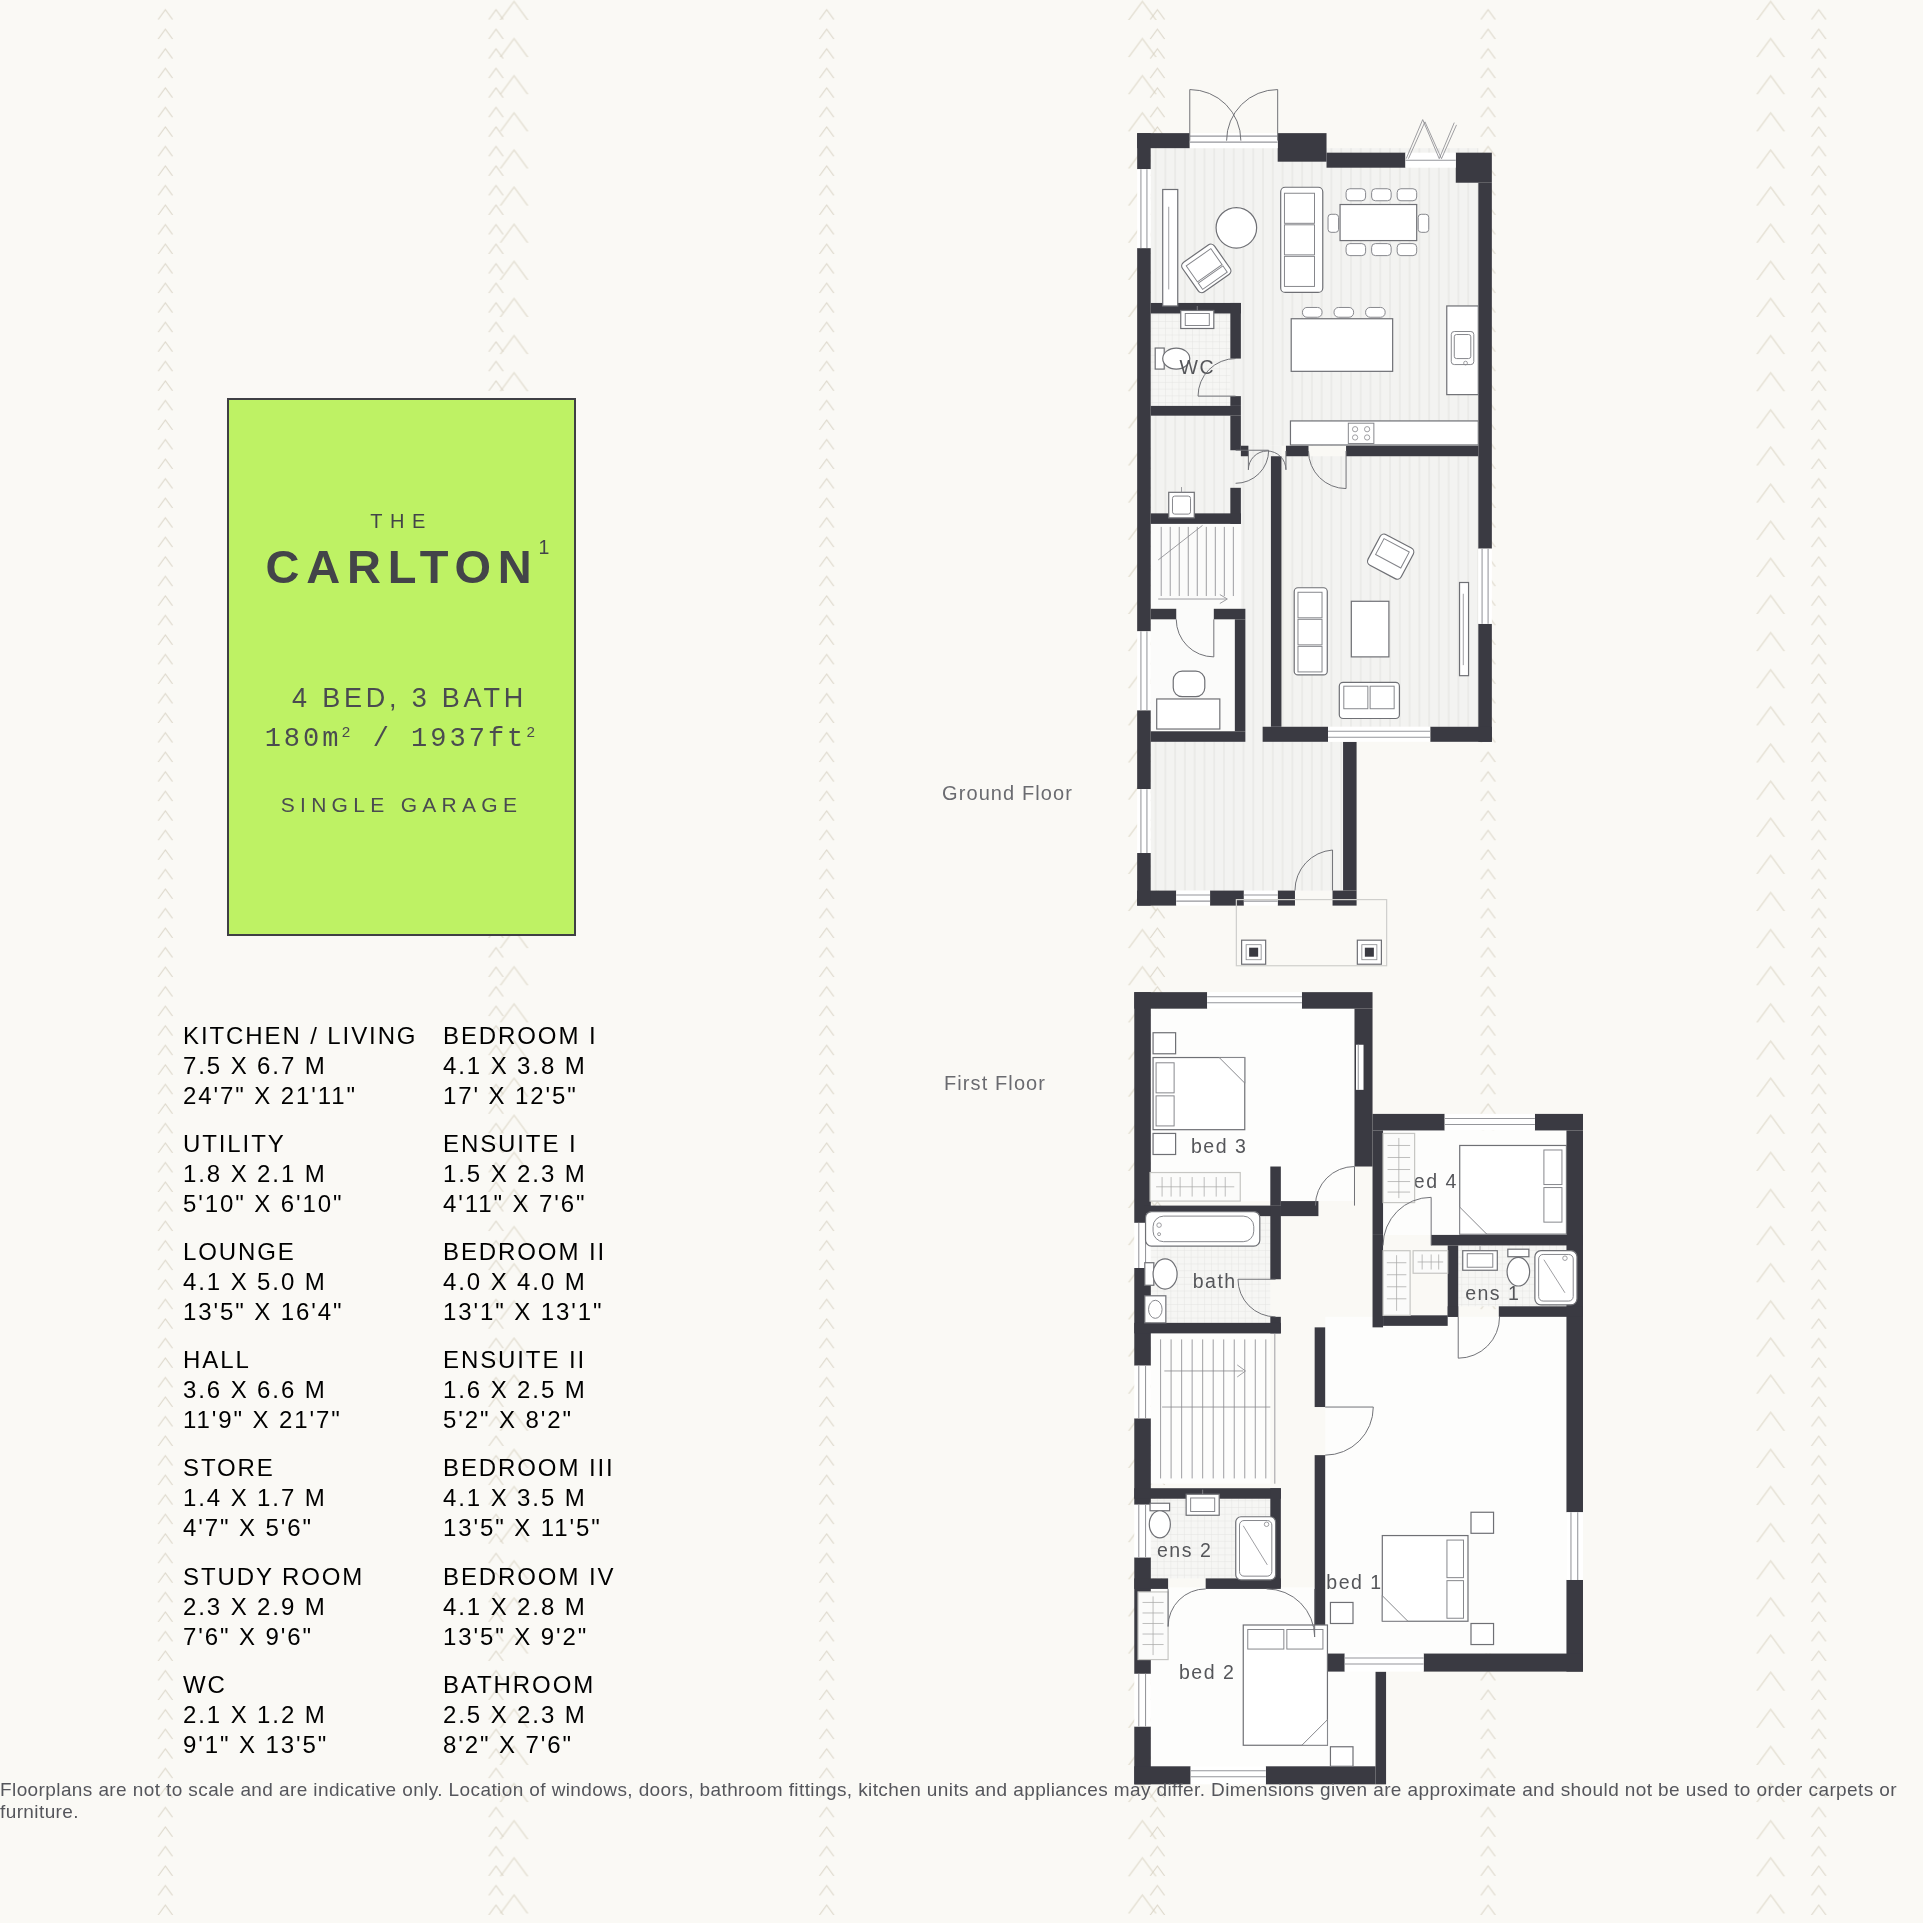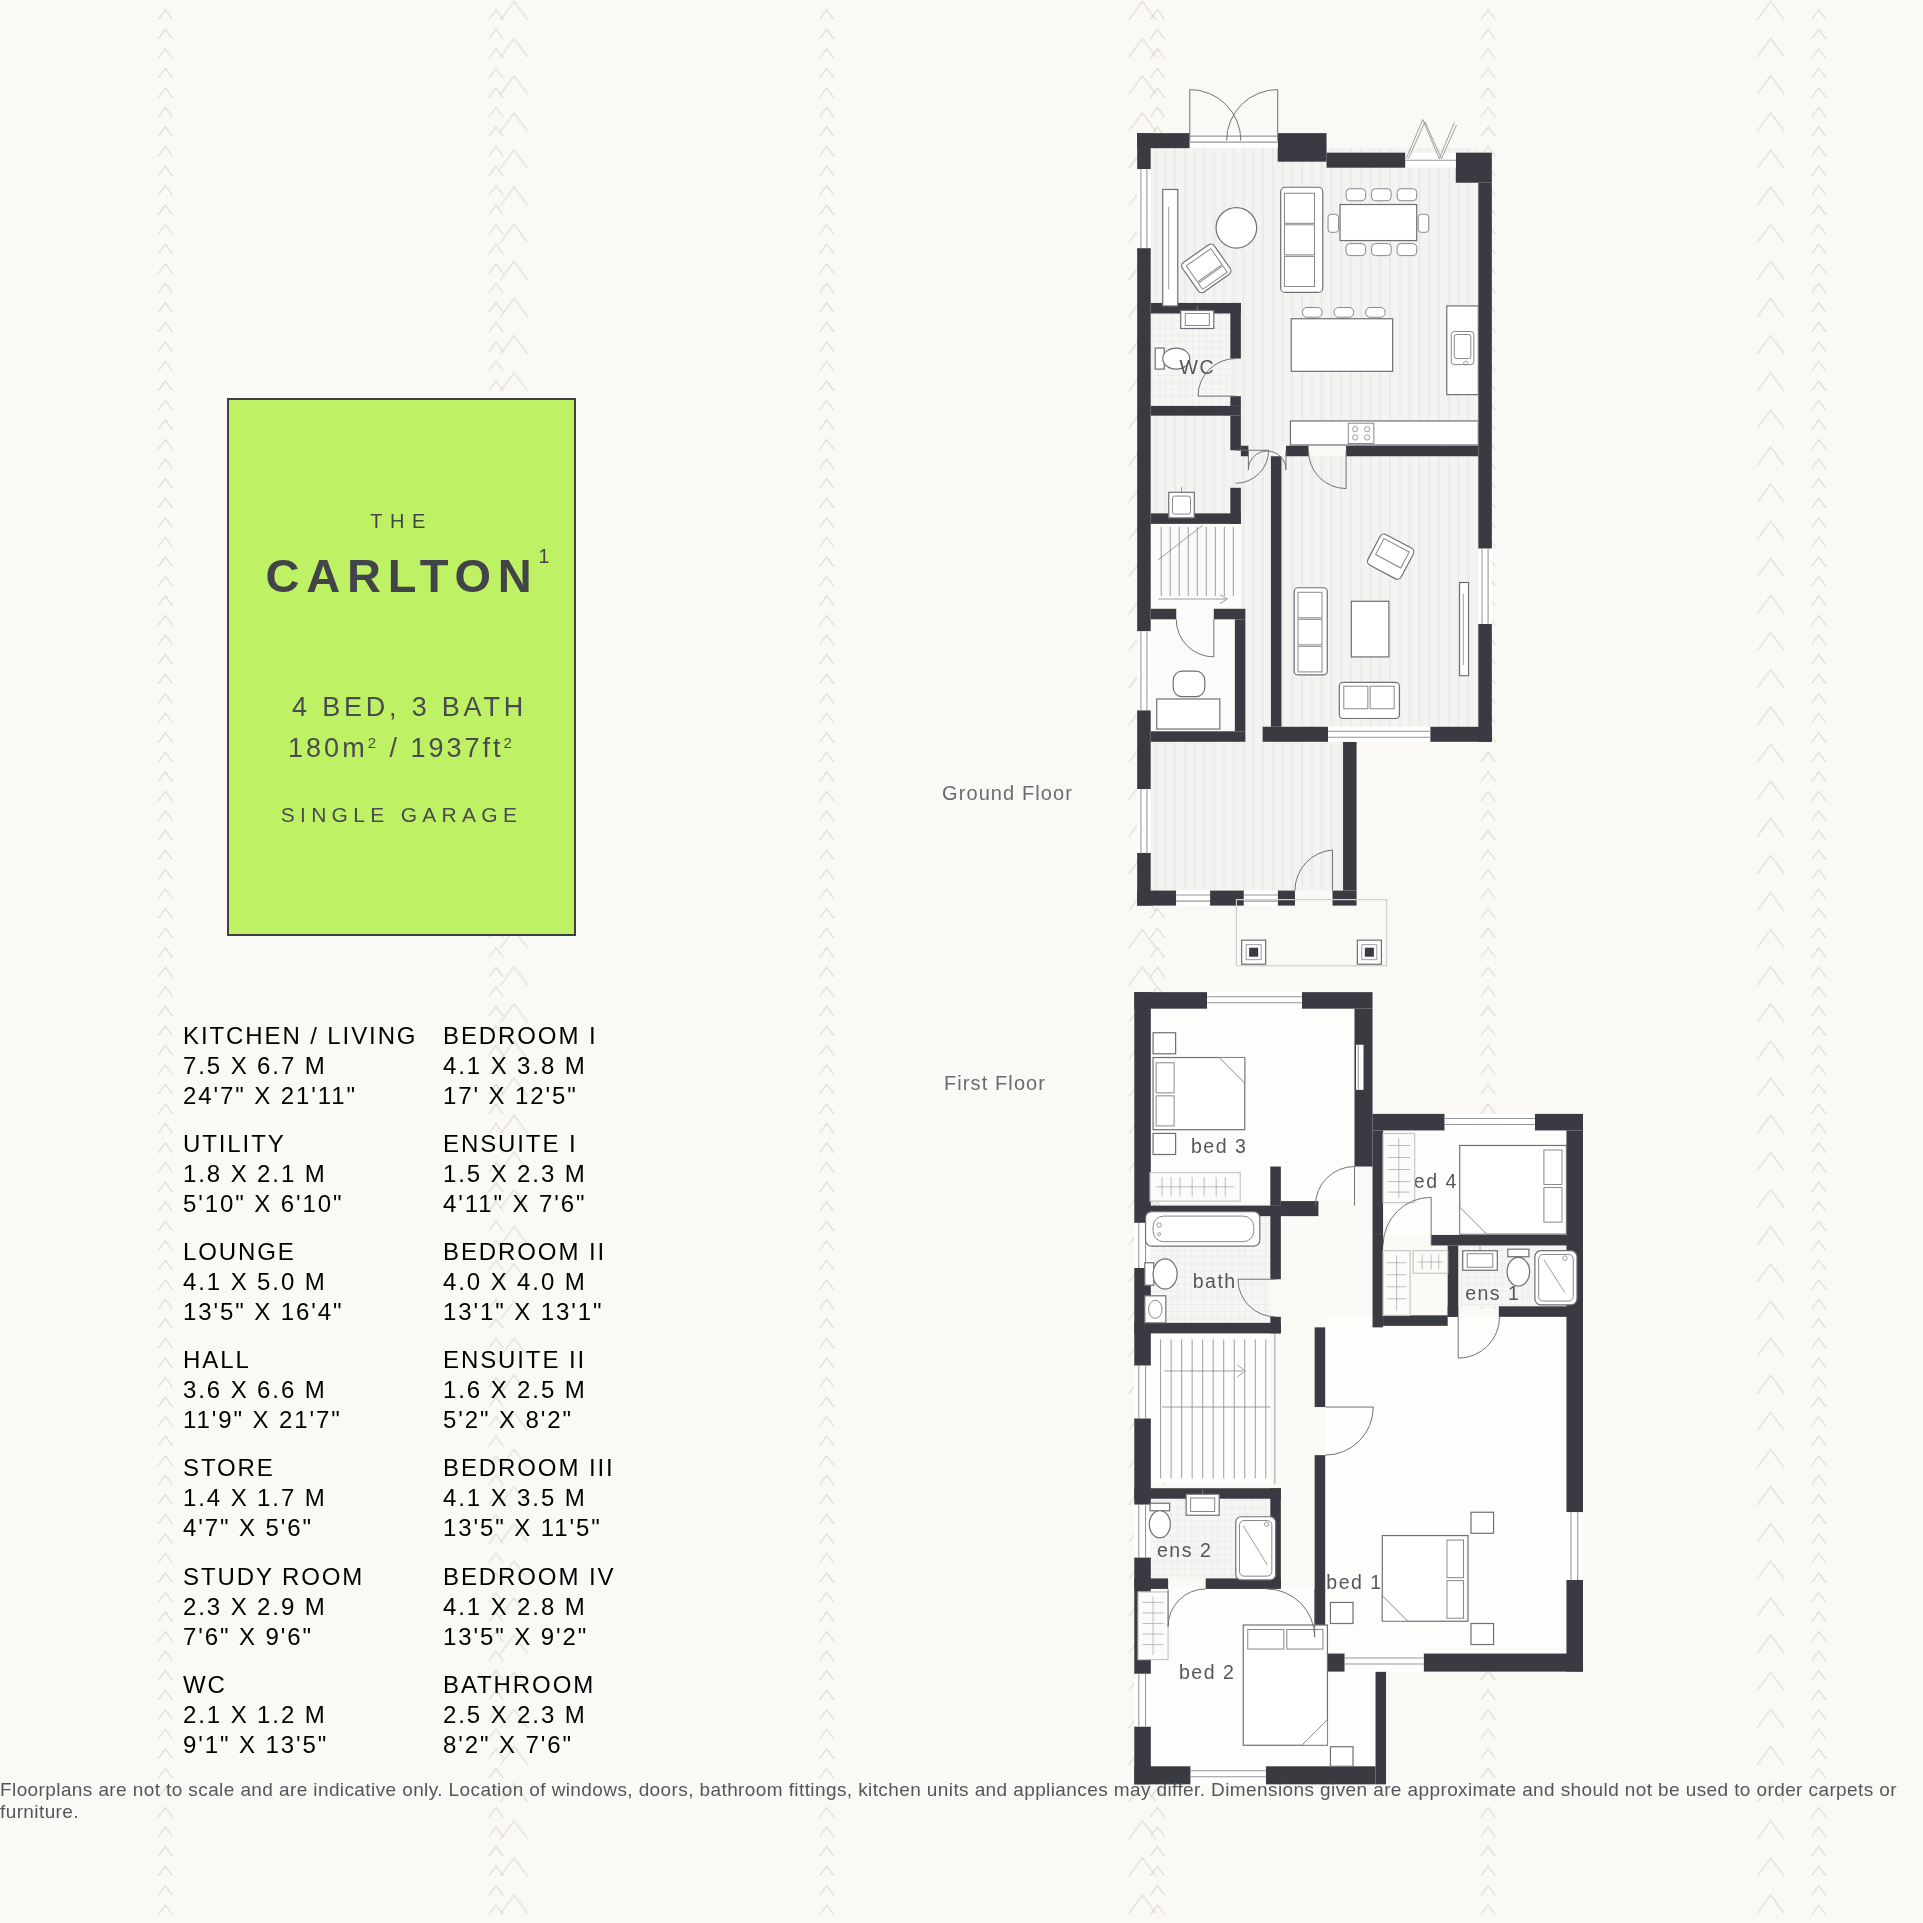--- a/index.html
+++ b/index.html
@@ -2,24 +2,24 @@
 <html style="font-size:12px"><head>
 <meta charset="utf-8">
 <style>
   html,body{margin:0;padding:0;}
   .page{position:relative;width:1924px;height:1924px;background:#faf9f5;overflow:hidden;
         font-family:"Liberation Sans",sans-serif;color:#55565c;}
   .bg{position:absolute;left:0;top:0;}
   .title-card{position:absolute;left:227px;top:398px;width:349px;height:538px;
       background:#bef264;border:2.3px solid #3f4044;box-sizing:border-box;text-align:center;}
   .tc-the{margin-top:110px;font-size:20px;letter-spacing:7.5px;color:#434449;}
-  .tc-name{margin-top:12px;font-size:47px;font-weight:bold;letter-spacing:6.8px;color:#434449;padding-left:12px;}
+  .tc-name{margin-top:3px;font-size:47px;font-weight:bold;letter-spacing:6.8px;color:#434449;padding-left:12px;}
   .tc-name sup{font-size:19.5px;font-weight:normal;vertical-align:28.6px;letter-spacing:0;}
   .tc-spec{margin-top:89px;font-size:27px;letter-spacing:3.8px;color:#4a4b50;padding-left:16px;}
-  .tc-area{margin-top:10.5px;font-size:27px;letter-spacing:3px;color:#4a4b50;}
+  .tc-area{margin-top:10.5px;font-size:27px;letter-spacing:3px;color:#4a4b50;font-family:Liberation Mono, monospace;}
   .tc-area sup{font-size:15px;vertical-align:9px;}
   .tc-garage{margin-top:39px;font-size:21px;letter-spacing:5.3px;color:#4a4b50;}
   .room-entry{position:absolute;width:256px;font-size:24px;letter-spacing:1.9px;line-height:30px;color:#000000;}
   .floor-label{position:absolute;font-size:20px;letter-spacing:1.1px;color:#6a6b70;}
   .disclaimer{position:absolute;left:0;top:1779px;width:1924px;
       font-size:19px;letter-spacing:0.4px;color:#55565c;}
   .plan{position:absolute;}
   .wall{fill:#3a3a42;}
   .furn{fill:#ffffff;stroke:#6f7075;stroke-width:1.6;}
   .furn2{fill:#ffffff;stroke:#84858a;stroke-width:1.3;}

